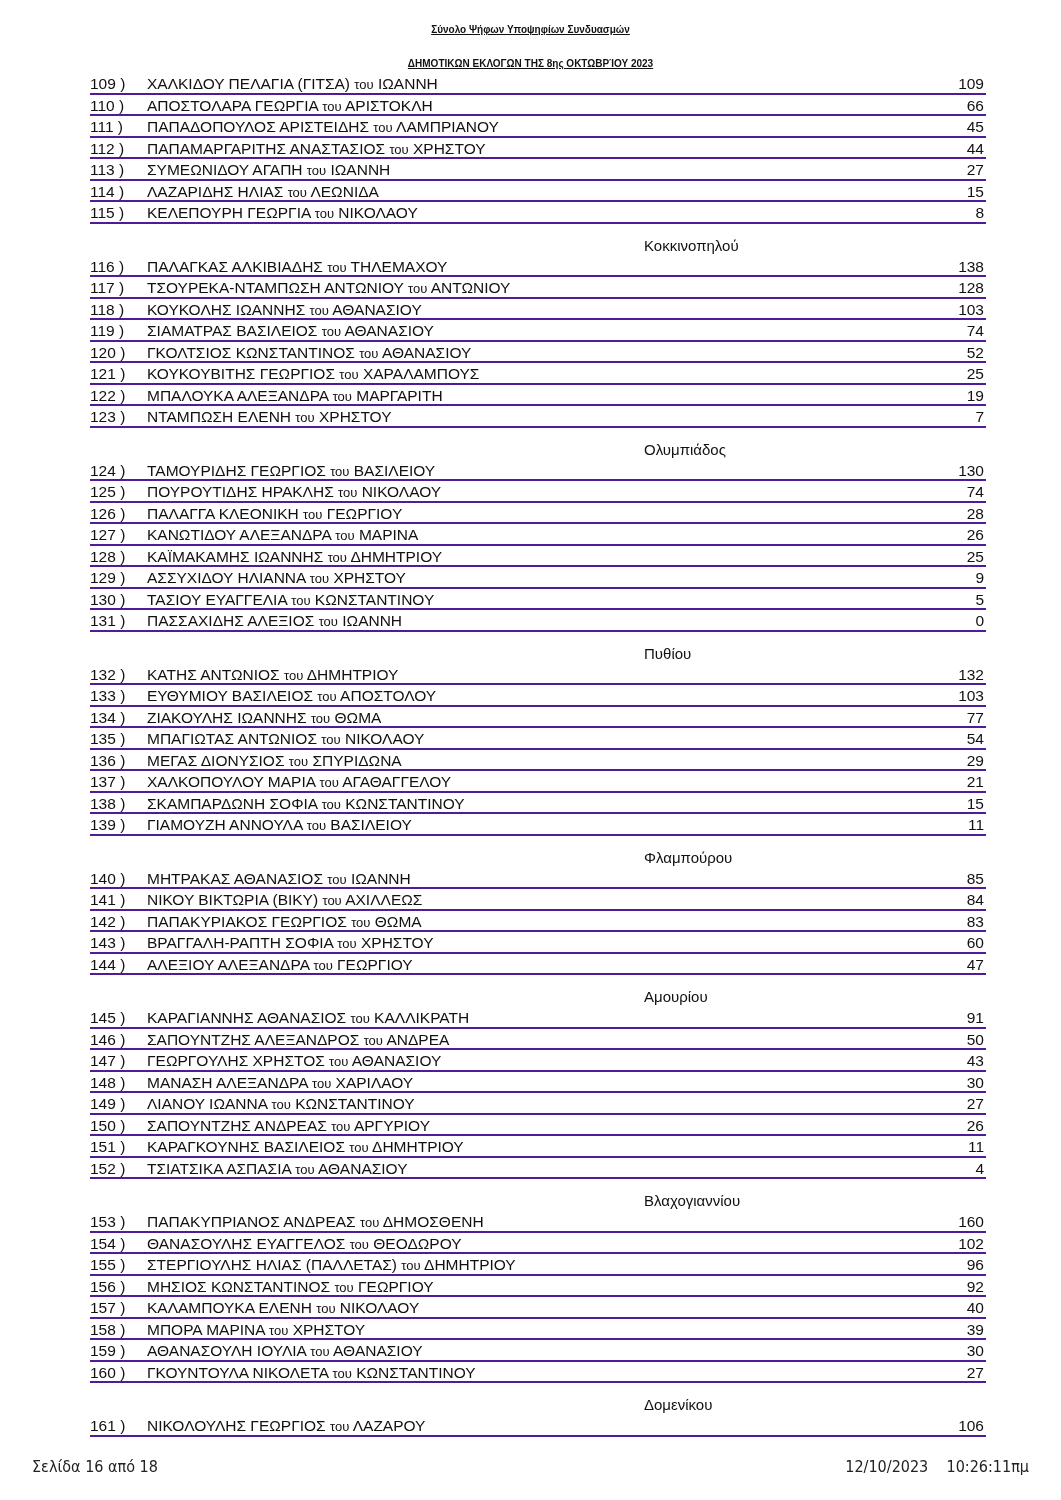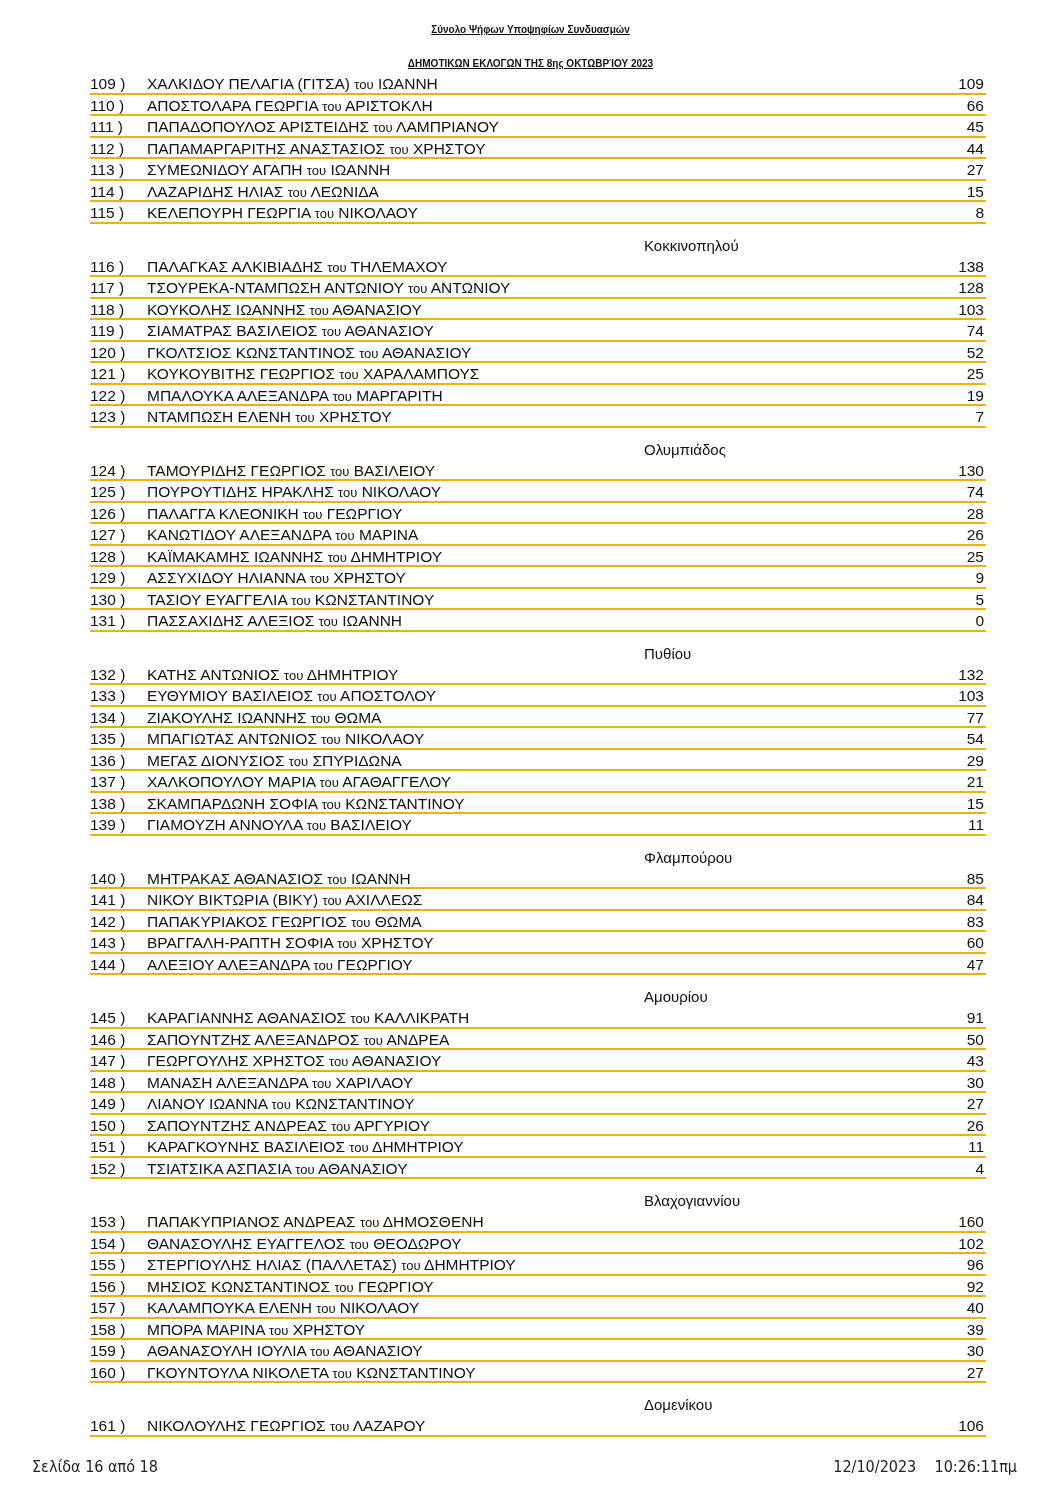--- a/index.html
+++ b/index.html
@@ -14,33 +14,33 @@
   #title1 { top: 24px; }
   #title2 { top: 58px; }
   #list { position: absolute; left: 90px; top: 73px; width: 896px; }
   .group-header {
     height: 32px; position: relative; font-size: 15px;
   }
   .group-header span {
     position: absolute; left: 554px; bottom: 2px;
   }
   .row {
-    height: 19.5px; border-bottom: 2px solid #eab308; position: relative;
+    height: 19.5px; border-bottom: 2px solid #4c1d95; position: relative;
     font-size: 15.5px; line-height: 21px;
   }
   .row .num { position: absolute; left: 0; top: 0; }
   .row .name { position: absolute; left: 57px; top: 0; white-space: nowrap; }
   .row .name .tou { font-size: 13px; }
   .row .votes { position: absolute; right: 2px; top: 0; }
   .footer {
     position: absolute; top: 1457px; font-family: "DejaVu Sans Condensed", "DejaVu Sans", sans-serif;
     font-size: 16px; color: #222;
   }
   #footer-left { left: 32px; }
-  #footer-right { right: 44px; margin-left: 40px; }
+  #footer-right { right: 32px; margin-left: 40px; }
 </style>
 </head>
 <body>
 
 <div class="title" id="title1">Σύνολο Ψήφων Υποψηφίων Συνδυασμών</div>
 <div class="title" id="title2">ΔΗΜΟΤΙΚΩΝ ΕΚΛΟΓΩΝ ΤΗΣ  8ης ΟΚΤΩΒΡΊΟΥ 2023</div>
 
 <div id="list">
     <div>
       <div class="row">

